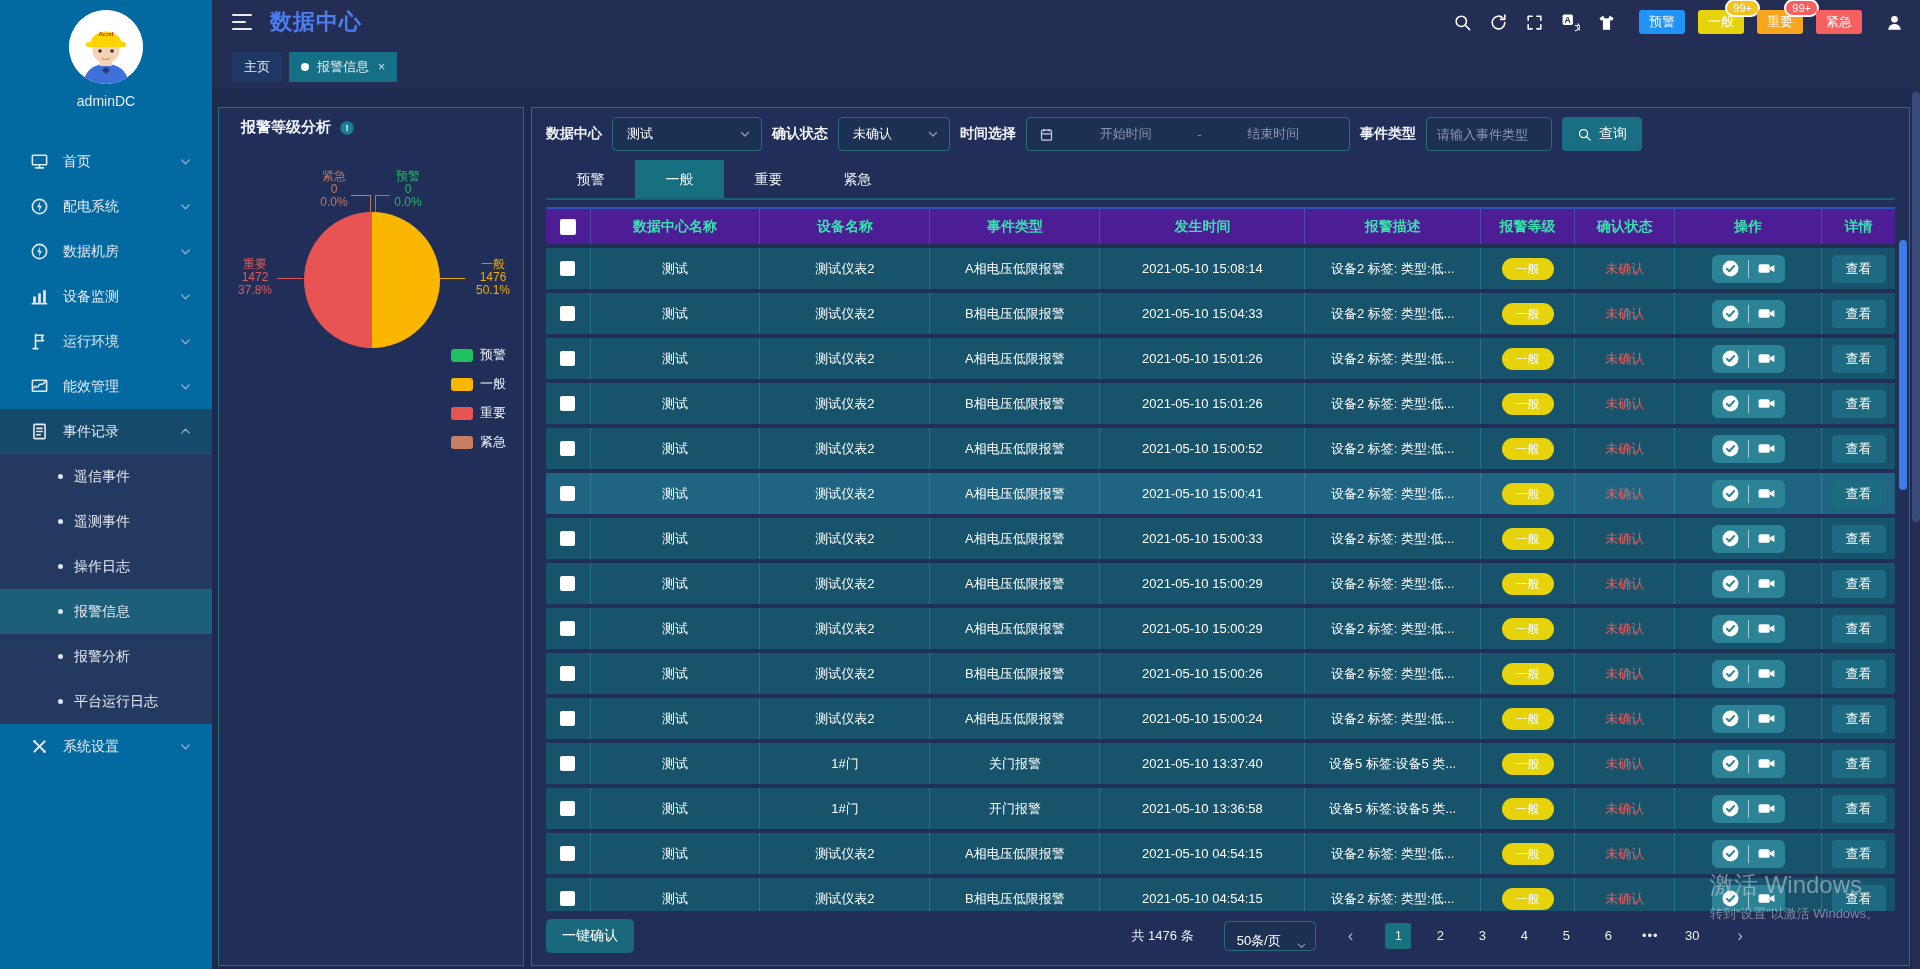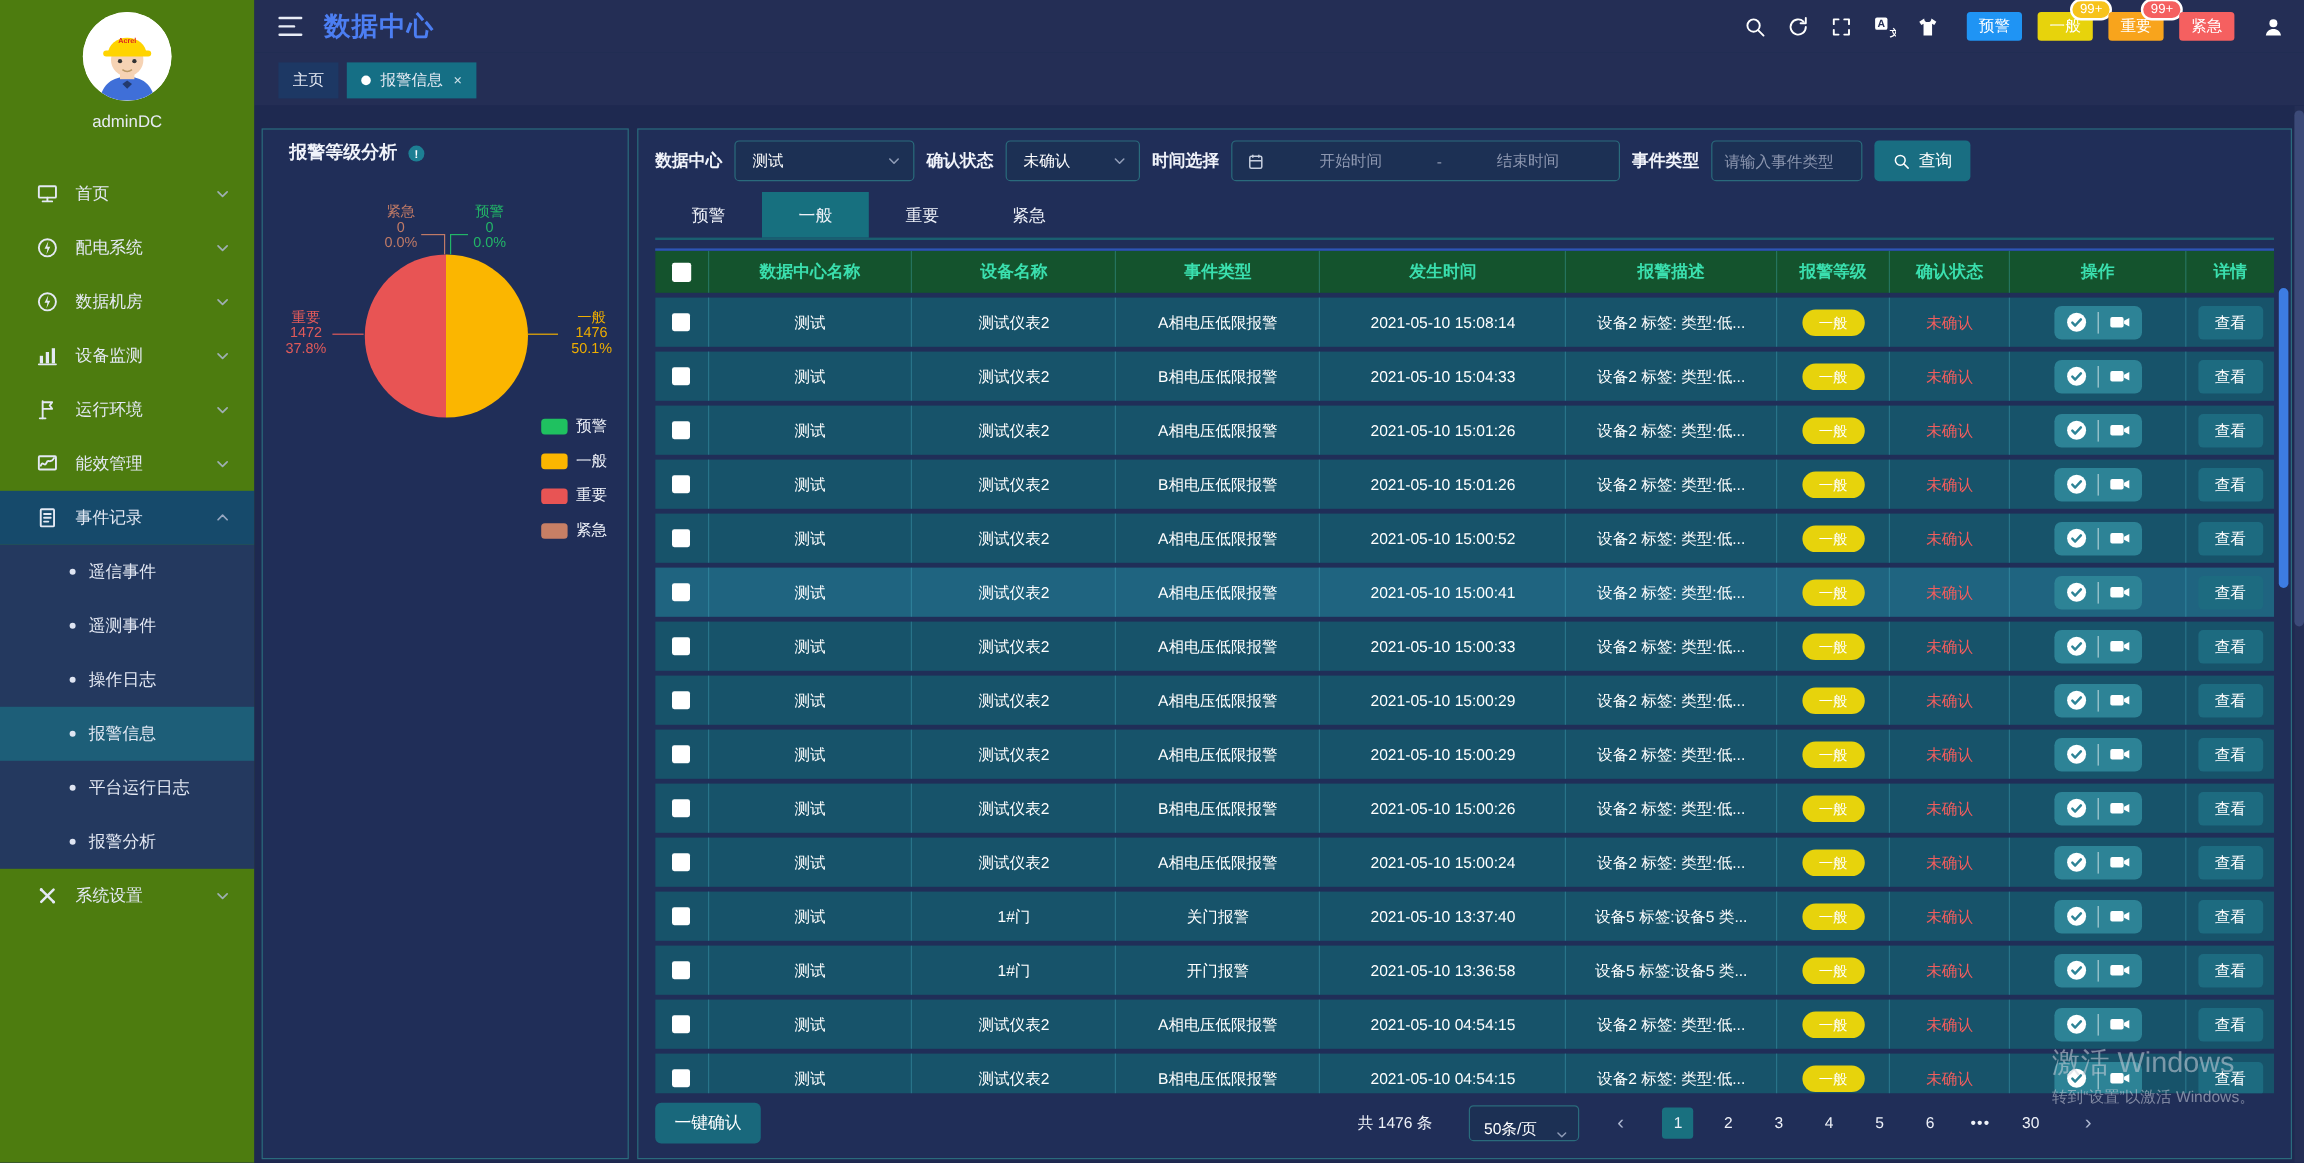--- a/index.html
+++ b/index.html
@@ -1,20 +1,20 @@
 <!DOCTYPE html>
 <html><head>
 <meta charset="utf-8">
 <style>
   * { margin:0; padding:0; box-sizing:border-box; }
   html,body { width:1920px; height:969px; overflow:hidden; font-family:"Liberation Sans","DejaVu Sans",sans-serif; background:#1e2950; color:#fff; }
   .app { display:flex; width:1920px; height:969px; }
 
   
-  .sidebar { width:212px; background:#4d7c0f; flex-shrink:0; display:flex; flex-direction:column; }
+  .sidebar { width:212px; background:#0369a1; flex-shrink:0; display:flex; flex-direction:column; }
   .avatar-wrap { padding-top:10px; text-align:center; }
   .avatar { width:74px; height:74px; border-radius:50%; overflow:hidden; margin:0 auto; background:#fff; }
   .username { margin-top:9px; font-size:14px; color:#e8ecf5; text-align:center; }
   .menu { margin-top:30px; }
   .menu-item { height:45px; display:flex; align-items:center; padding:0 20px 0 30px; cursor:pointer; font-size:14px; color:#e4e9f4; }
   .menu-item .mi-icon { width:19px; height:19px; margin-right:14px; flex-shrink:0; }
   .menu-item .mi-icon svg { width:100%; height:100%; }
   .menu-item .mi-label { flex:1; }
   .menu-item .mi-chev { width:13px; height:13px; opacity:.85; }
   .menu-item .mi-chev svg { width:100%; height:100%; }
@@ -86,21 +86,21 @@
   .f-input::placeholder { color:#8d97b0; }
   .search-btn { height:34px; padding:0 15px; border:none; border-radius:4px; background:#196e82; color:#fff; font-size:14px; display:flex; align-items:center; gap:7px; cursor:pointer; }
   .search-btn .mag { width:15px; height:15px; }
   .search-btn .mag svg { width:100%; height:100%; }
 
   .alarm-tabs { display:flex; border-bottom:2px solid #1a5f70; margin-top:8px; flex-shrink:0; }
   .atab { width:89px; height:38px; line-height:38px; text-align:center; font-size:14px; color:#eef1f8; cursor:pointer; }
   .atab.active { background:#17707f; }
 
   .table { margin-top:7px; border-top:2px solid #2e55b5; flex:1; min-height:0; overflow:hidden; display:flex; flex-direction:column; }
-  .thead { display:flex; height:35px; background:#14532d; align-items:center; flex-shrink:0; }
+  .thead { display:flex; height:35px; background:#4c1d95; align-items:center; flex-shrink:0; }
   .thead .cell { color:#3adfae; font-size:14px; font-weight:bold; }
   .cell { display:flex; align-items:center; justify-content:center; height:100%; border-right:1px solid rgba(80,190,210,.30); overflow:hidden; white-space:nowrap; font-size:13px; }
   .cell:last-child { border-right:none; }
   .c-cb { width:3.3%; } .c-center { width:12.6%; } .c-device { width:12.6%; } .c-event { width:12.6%; }
   .c-time { width:15.2%; } .c-desc { width:13%; } .c-level { width:7%; } .c-status { width:7.4%; }
   .c-op { width:10.9%; } .c-detail { flex:1; }
   .cb { width:15px; height:15px; background:#fff; border-radius:2px; display:inline-block; cursor:pointer; }
   .trow { display:flex; height:41px; background:#17536a; margin-top:4px; align-items:center; flex-shrink:0; }
   .trow.highlighted { background:#1f6480; }
   .trow .c-desc { padding:0 6px; }
@@ -242,25 +242,25 @@
           <div class="submenu-item">
     <span class="bullet"></span>
     <span class="smi-label">操作日志</span>
   </div>
           <div class="submenu-item selected">
     <span class="bullet"></span>
     <span class="smi-label">报警信息</span>
   </div>
           <div class="submenu-item">
     <span class="bullet"></span>
-    <span class="smi-label">平台运行日志</span>
+    <span class="smi-label">报警分析</span>
   </div>
           <div class="submenu-item">
     <span class="bullet"></span>
-    <span class="smi-label">报警分析</span>
+    <span class="smi-label">平台运行日志</span>
   </div>
         </div>
         <div class="menu-item">
     <span class="mi-icon"><svg viewBox="0 0 24 24" fill="none" stroke="#e4e9f4" stroke-width="2" stroke-linecap="round" stroke-linejoin="round">
               <path d="M5.5 5.5 18.5 18.5M18.5 5.5 5.5 18.5" stroke-width="2.6"></path>
               <circle cx="5.5" cy="5.5" r="1.6" fill="#e4e9f4" stroke="none"></circle>
               <circle cx="18.5" cy="18.5" r="1.6" fill="#e4e9f4" stroke="none"></circle>
             </svg></span>
     <span class="mi-label">系统设置</span>
     <span class="mi-chev"><svg viewBox="0 0 24 24" fill="none" stroke="#aeb8d0" stroke-width="2.6" stroke-linecap="round" stroke-linejoin="round">

